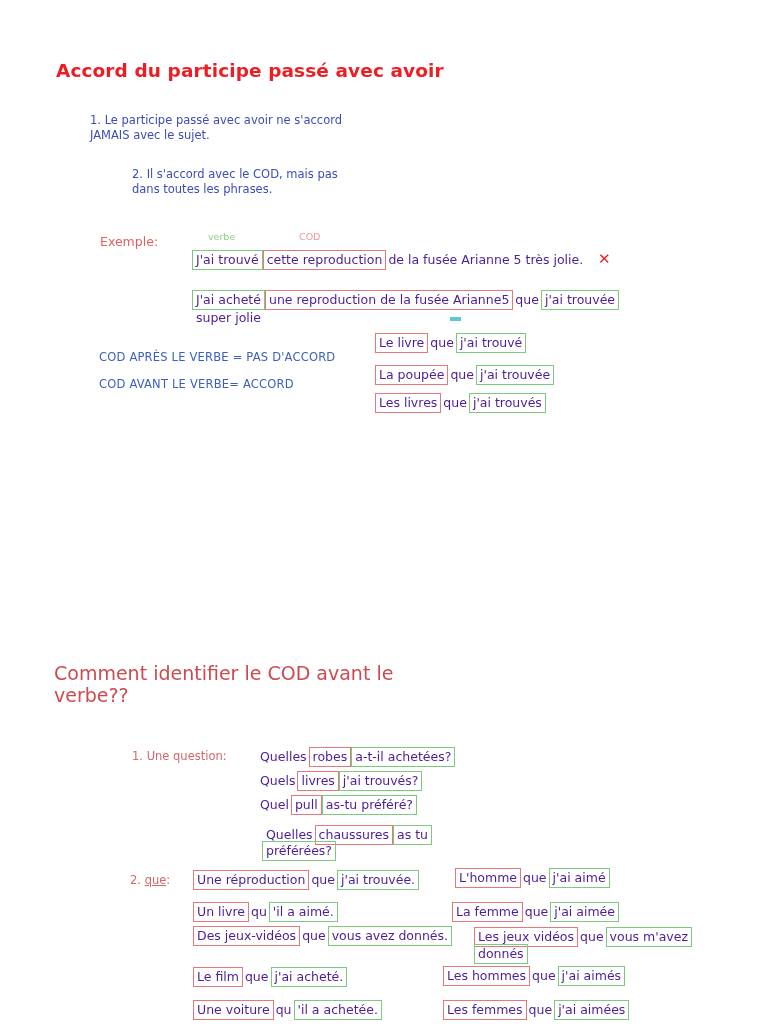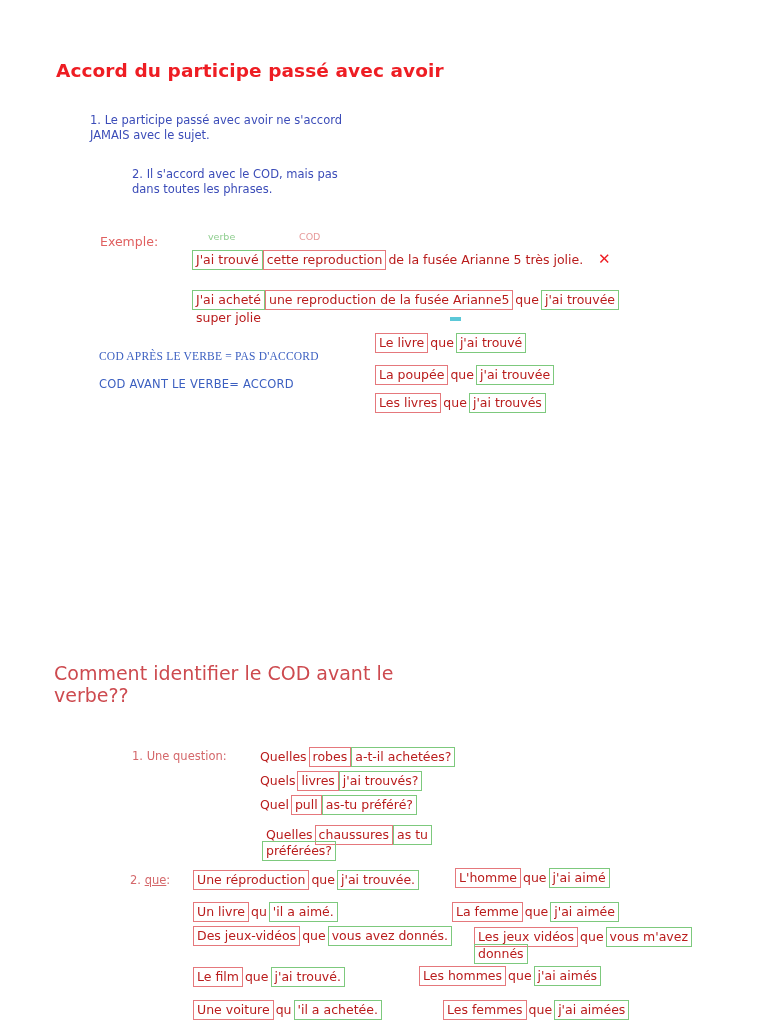--- a/index.html
+++ b/index.html
@@ -52,21 +52,21 @@
   .rule-1 { left: 90px; top: 113px; width: 260px; }
   .rule-2 { left: 90px; top: 167px; width: 210px; margin-left: 42px; }
 
   .rule-line {
     position: absolute;
     color: #3b5fc0;
     font-size: 11.5px;
     letter-spacing: 0.2px;
     white-space: nowrap;
   }
-  .rule-line-a { left: 99px; top: 350px; font-family: Liberation Serif, serif; }
+  .rule-line-a { left: 99px; top: 350px; }
   .rule-line-b { left: 99px; top: 377px; }
 
   
   .lbl-exemple {
     position: absolute;
     left: 100px;
     top: 234px;
     font-size: 12.5px;
     color: #e06060;
     white-space: nowrap;
@@ -94,21 +94,21 @@
     white-space: nowrap;
   }
   .lbl-q { left: 132px; top: 749px; }
   .lbl-que { left: 130px; top: 873px; }
   .lbl-que u { text-decoration: underline; }
 
   
   .row {
     position: absolute;
     font-size: 12.5px;
-    color: #b91c1c;
+    color: #4c1d95;
     white-space: nowrap;
     line-height: 17px;
   }
 
   .bx {
     display: inline-block;
     padding: 1px 3px 2px 3px;
     line-height: 15px;
     vertical-align: baseline;
   }
@@ -202,38 +202,38 @@
   <div class="row" style="left:193px; top:870px;">
     <span class="bx bx-red">Une réproduction</span><span class="plain">que</span><span class="bx bx-green">j'ai trouvée.</span>
   </div>
   <div class="row" style="left:193px; top:902px;">
     <span class="bx bx-red">Un livre</span><span class="plain">qu</span><span class="bx bx-green">'il a aimé.</span>
   </div>
   <div class="row" style="left:193px; top:926px;text-align:center;">
     <span class="bx bx-red">Des jeux-vidéos</span><span class="plain">que</span><span class="bx bx-green">vous avez donnés.</span>
   </div>
   <div class="row" style="left:193px; top:967px;">
-    <span class="bx bx-red">Le film</span><span class="plain">que</span><span class="bx bx-green">j'ai trouvé.</span>
+    <span class="bx bx-red">Le film</span><span class="plain">que</span><span class="bx bx-green">j'ai acheté.</span>
   </div>
   <div class="row" style="left:193px; top:1000px;">
     <span class="bx bx-red">Une voiture</span><span class="plain">qu</span><span class="bx bx-green">'il a achetée.</span>
   </div>
 
   <div class="row" style="left:455px; top:868px;">
     <span class="bx bx-red">L'homme</span><span class="plain">que</span><span class="bx bx-green">j'ai aimé</span>
   </div>
   <div class="row" style="left:452px; top:902px;">
     <span class="bx bx-red">La femme</span><span class="plain">que</span><span class="bx bx-green">j'ai aimée</span>
   </div>
   <div class="row" style="left:474px; top:927px;">
     <span class="bx bx-red">Les jeux vidéos</span><span class="plain">que</span><span class="bx bx-green">vous m'avez</span>
   </div>
   <div class="row" style="left:474px; top:944px;">
     <span class="bx bx-green">donnés</span>
   </div>
-  <div class="row" style="left:419px; top:966px;">
+  <div class="row" style="left:443px; top:966px;">
     <span class="bx bx-red">Les hommes</span><span class="plain">que</span><span class="bx bx-green">j'ai aimés</span>
   </div>
   <div class="row" style="left:443px; top:1000px;">
     <span class="bx bx-red">Les femmes</span><span class="plain">que</span><span class="bx bx-green">j'ai aimées</span>
   </div>
 
 </div>
 
 </body></html>

